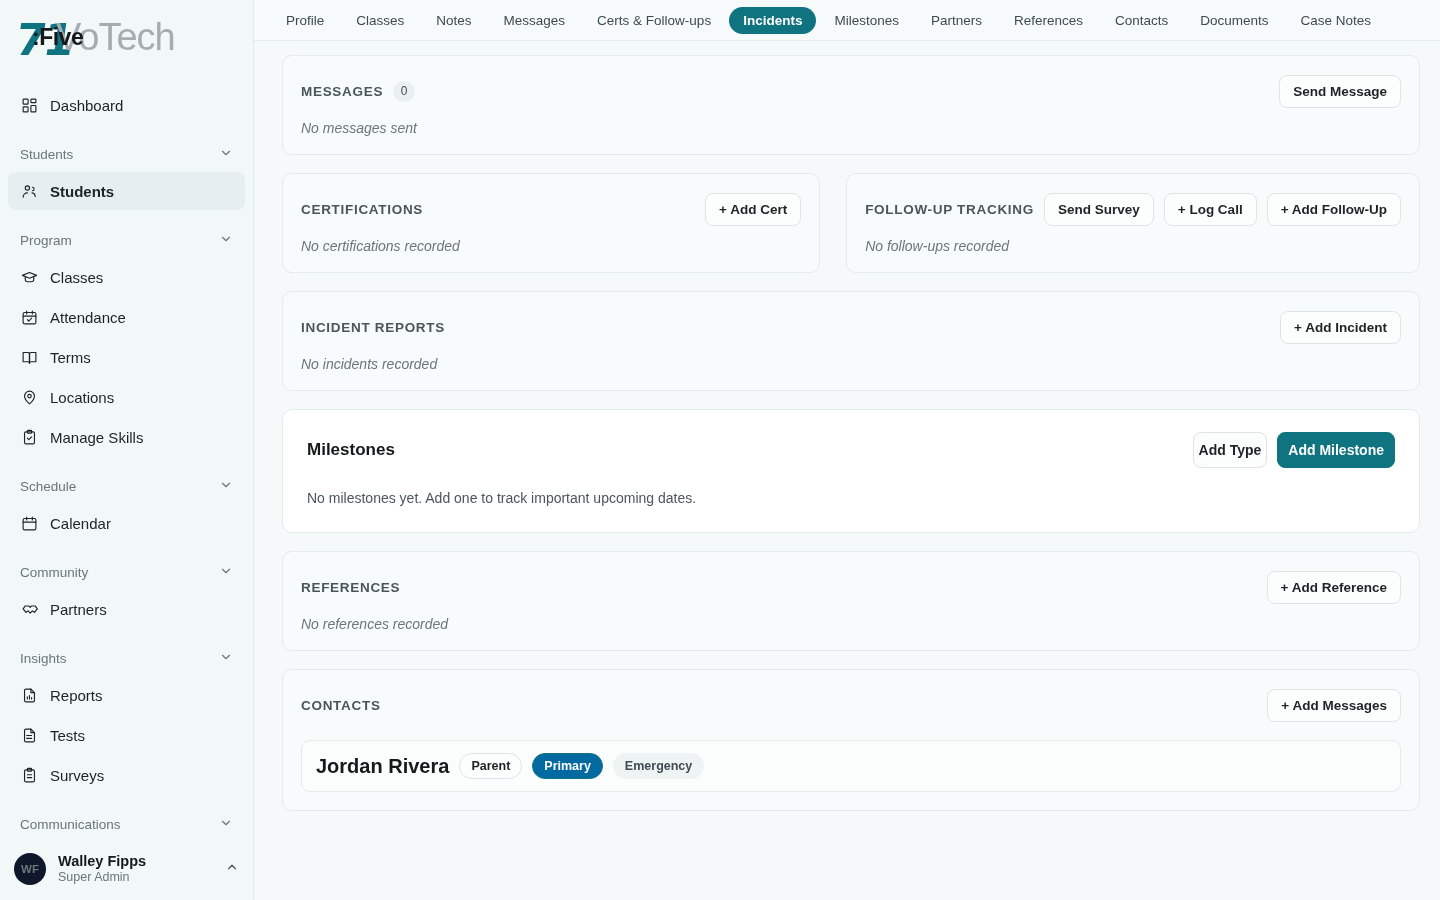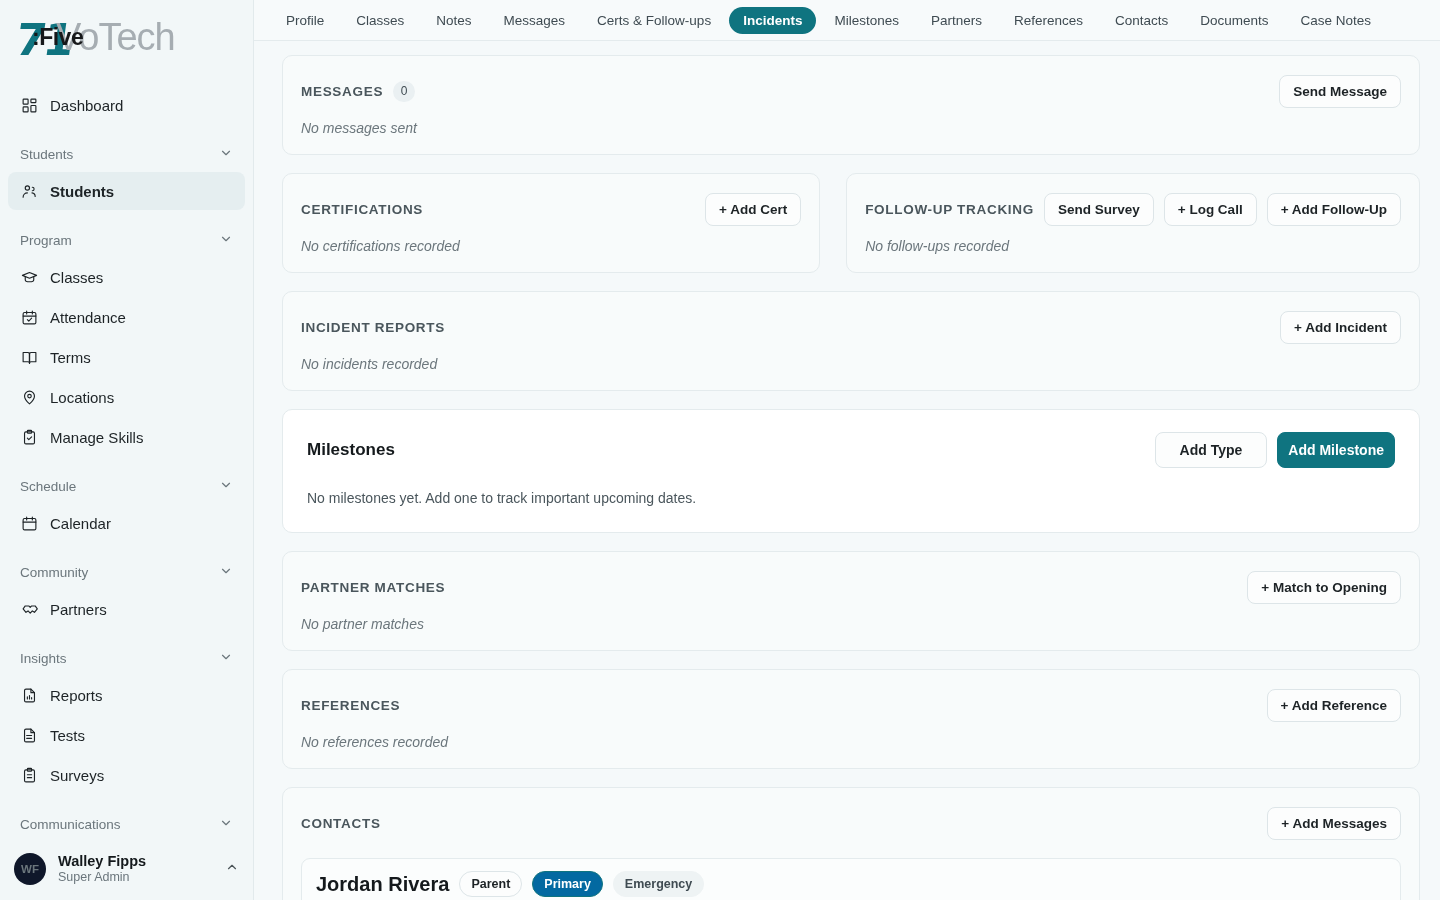--- a/index.html
+++ b/index.html
@@ -128,21 +128,21 @@
   .btn {
     font-family: "Liberation Sans", sans-serif;
     font-size: 13.5px; font-weight: 600; color: #1d2326;
     background: #fcfdfd; border: 1px solid #dde5e8;
     border-radius: 8px; padding: 8px 13px; cursor: pointer; white-space: nowrap;
   }
   .btn.primary {
     background: #0f7480; border-color: #0f7480; color: #ffffff;
     padding: 9px 10px; font-size: 14px;
   }
-  .btn.lg { padding: 9px 24px; font-size: 14px; }
+  .btn.lg { padding: 9px 5px; font-size: 14px; }
 
   .row2 { display: flex; gap: 26px; margin-bottom: 18px; }
   .row2 > .card { flex: 1 1 0; margin-bottom: 0; }
 
   .card.milestones { padding: 22px 24px 26px 24px; background: #ffffff; }
 
   .contact-row {
     margin-top: 18px;
     border: 1px solid #e4ebed; border-radius: 9px;
     background: #fbfdfd;
@@ -411,28 +411,20 @@
       <section class="card milestones">
         <div class="card-head">
           <span class="card-title-lg">Milestones</span>
           <span class="spacer"></span>
           <button class="btn lg">Add Type</button>
           <button class="btn primary">Add Milestone</button>
         </div>
         <div class="empty plain">No milestones yet. Add one to track important upcoming dates.</div>
       </section>
 
-      <section class="card">
-        <div class="card-head">
-          <span class="card-title-sm">PARTNER MATCHES</span>
-          <span class="spacer"></span>
-          <button class="btn">+ Match to Opening</button>
-        </div>
-        <div class="empty">No partner matches</div>
-      </section>
 
       <section class="card">
         <div class="card-head">
           <span class="card-title-sm">REFERENCES</span>
           <span class="spacer"></span>
           <button class="btn">+ Add Reference</button>
         </div>
         <div class="empty">No references recorded</div>
       </section>
 

